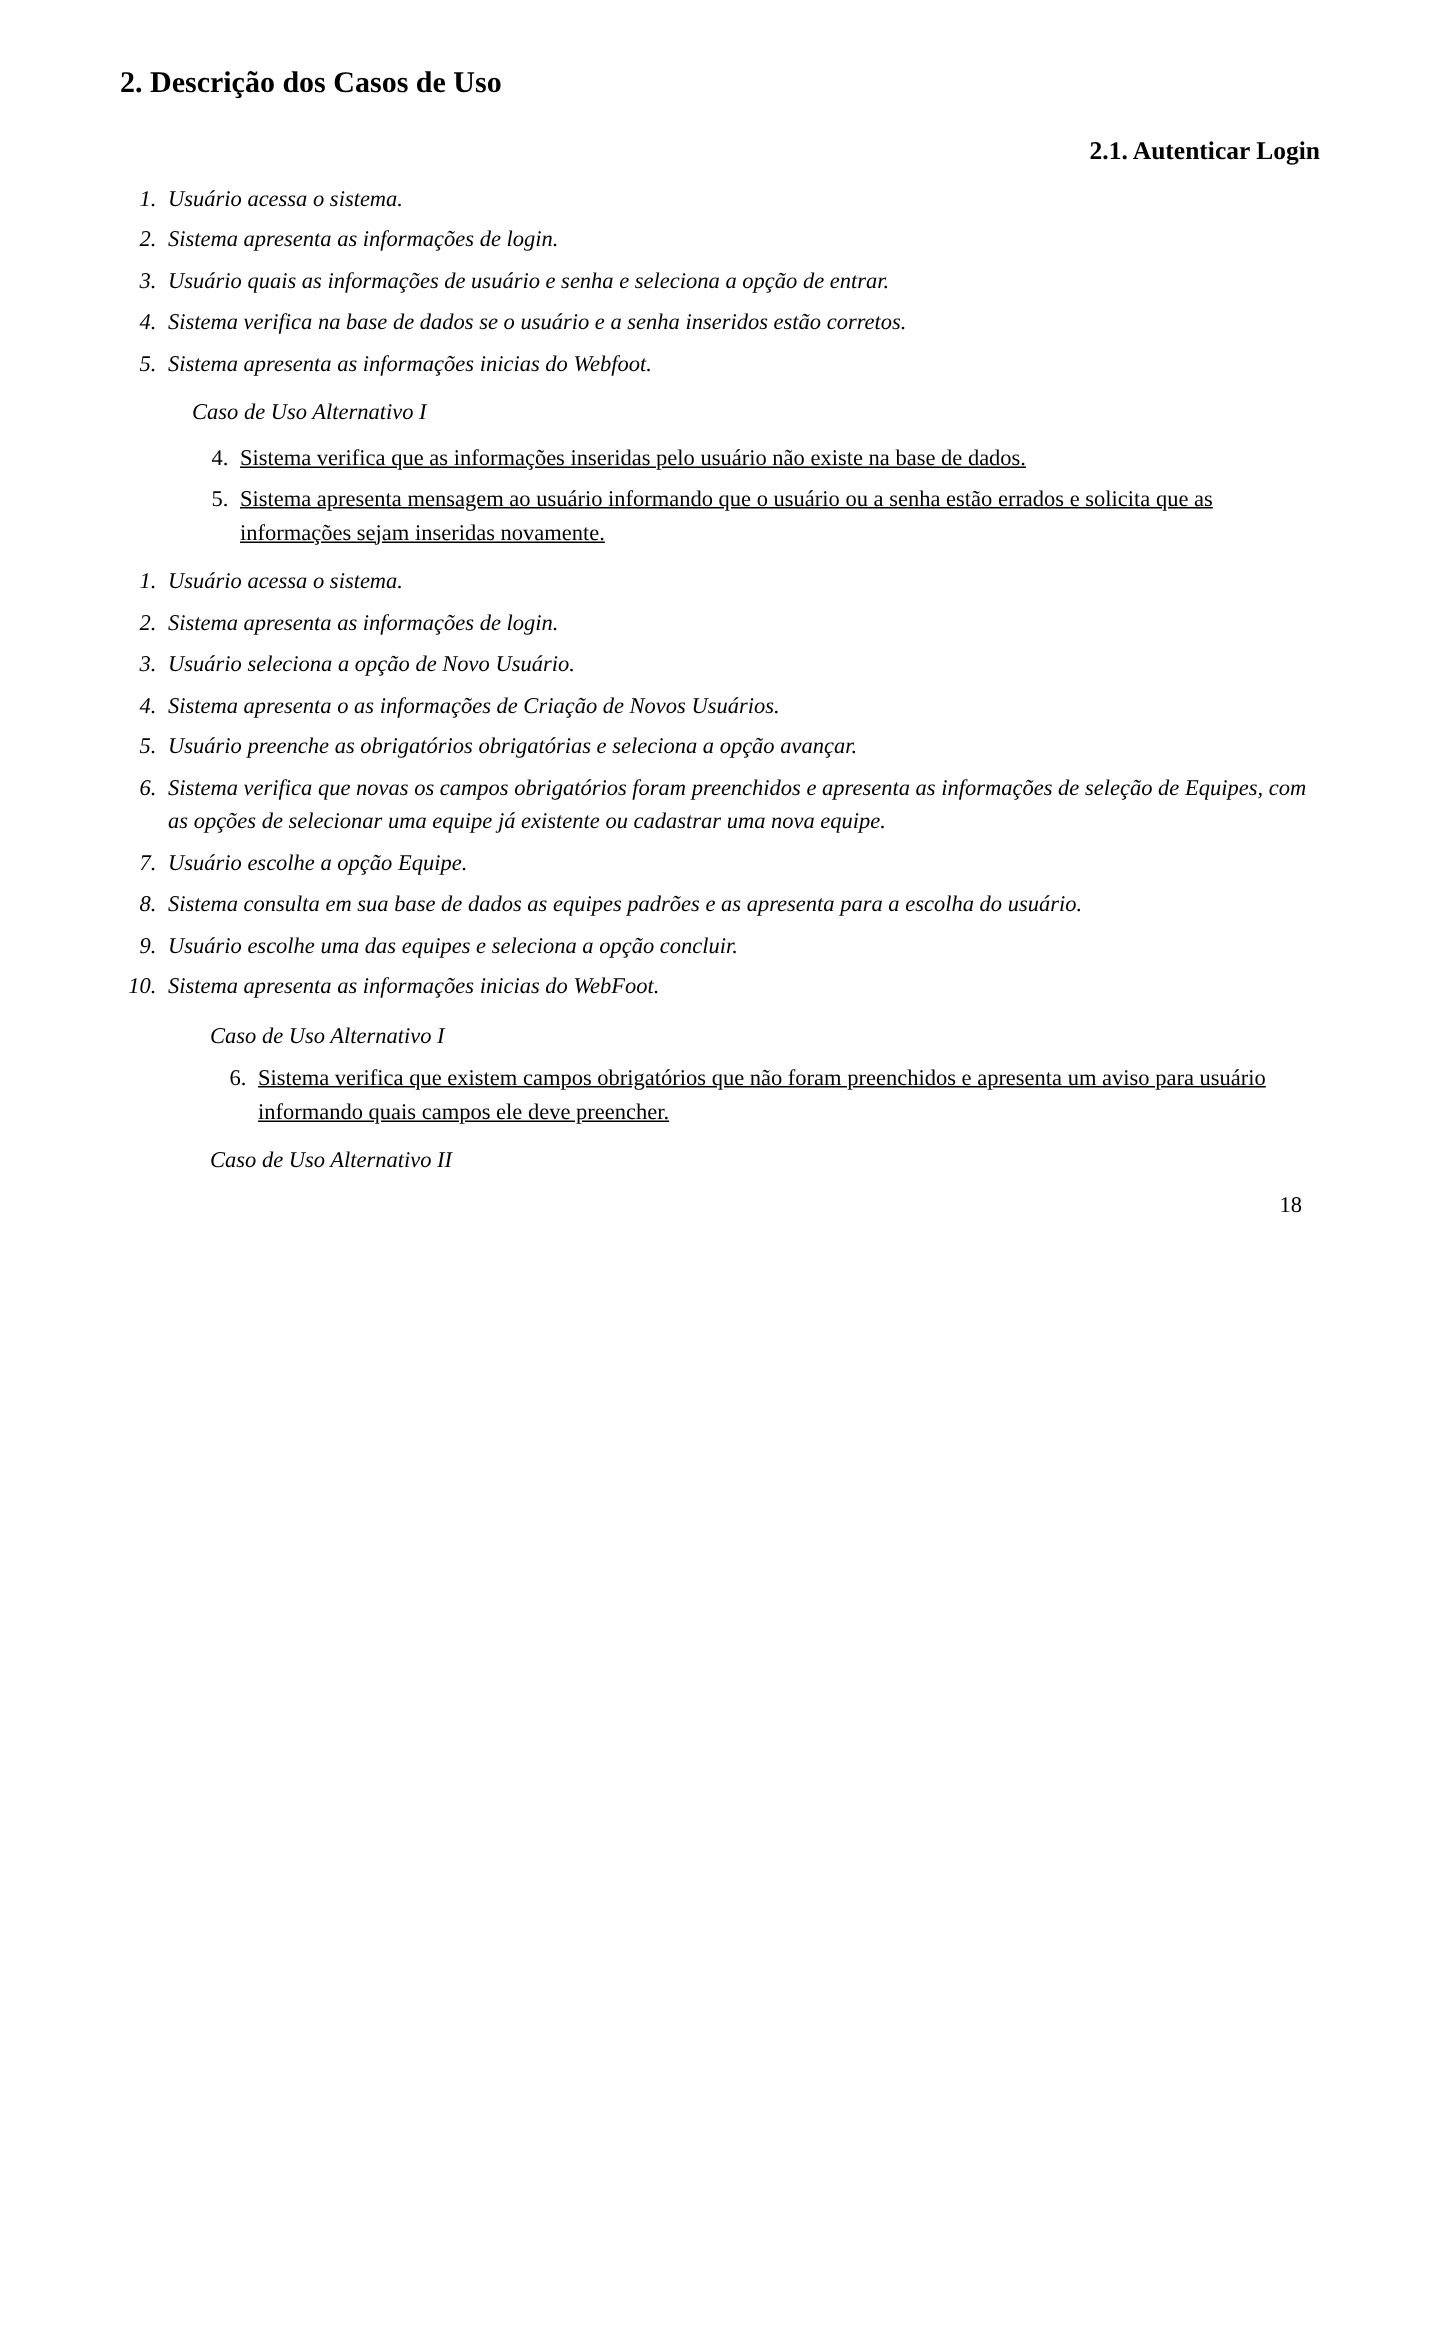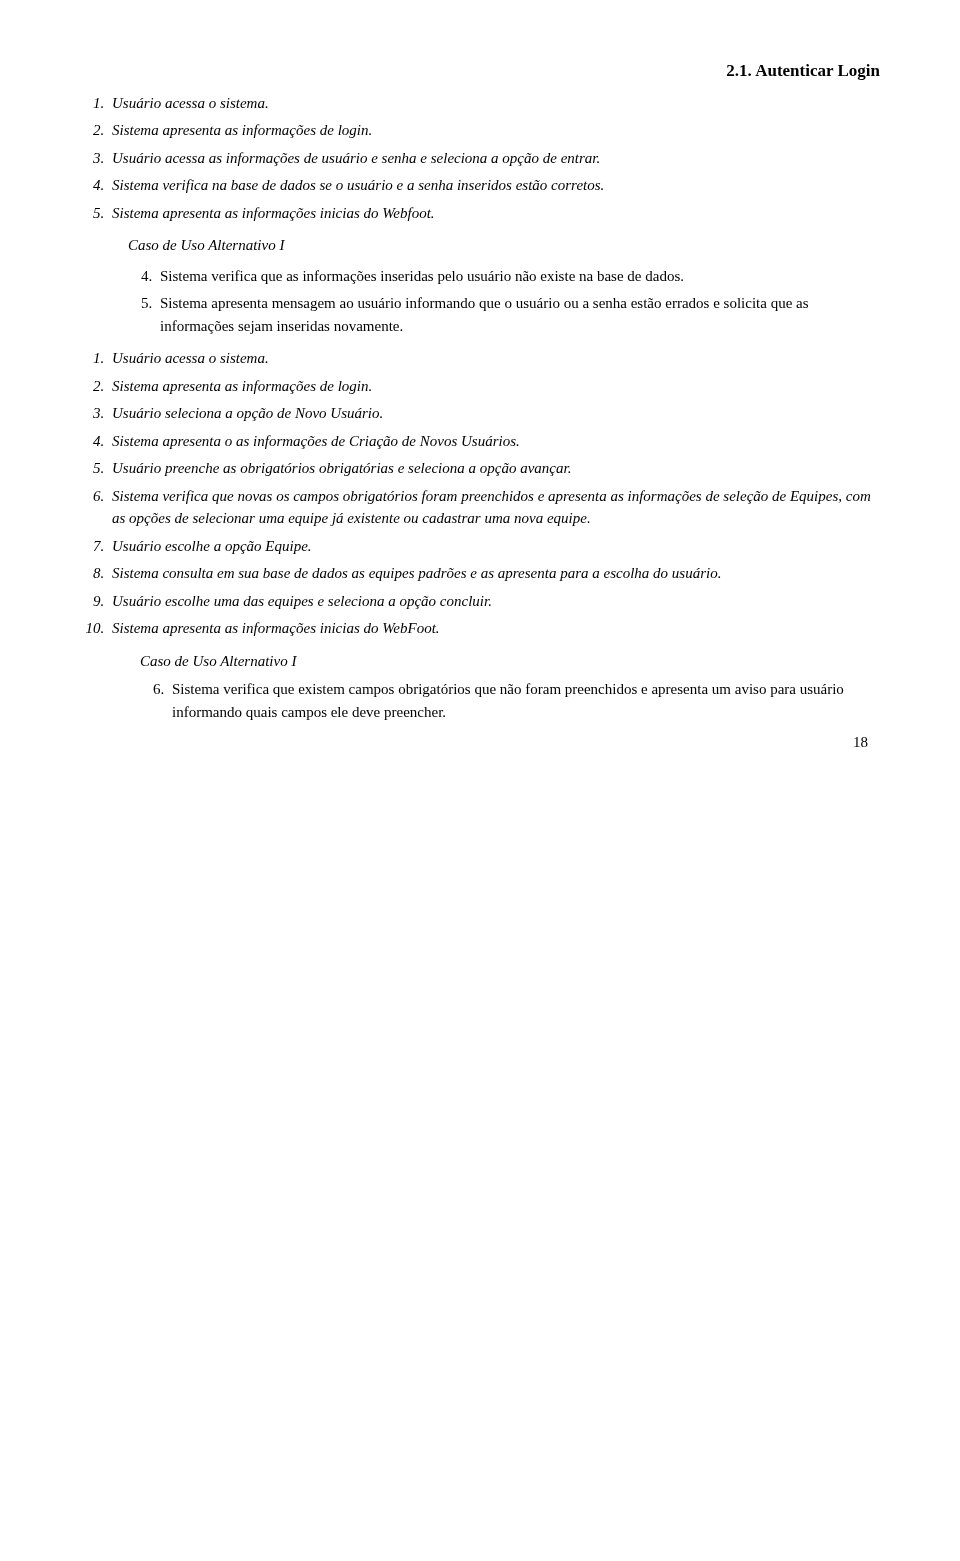--- a/index.html
+++ b/index.html
@@ -76,20 +76,21 @@
     }
 
     ol.sub-list {
       margin-left: 28px;
       margin-bottom: 8px;
     }
 
     ol.sub-list > li {
       margin-bottom: 5px;
       padding-left: 4px;
+      text-decoration: underline;
     }
 
     .page-number {
       position: absolute;
       bottom: -30px;
       right: 12px;
       font-size: 15px;
     }
 
     .alt-case-block {
@@ -102,27 +103,28 @@
       font-style: italic;
       margin-bottom: 6px;
       margin-top: 10px;
     }
   </style>
 </head>
 <body>
 
 <div class="page-container">
 
+  <h1 class="section-title">2. Descrição dos Casos de Uso</h1>
 
   <h2 class="subsection-title">2.1. Autenticar Login</h2>
 
   <ol class="main-list">
     <li>Usuário acessa o sistema.</li>
     <li>Sistema apresenta as informações de login.</li>
-    <li>Usuário acessa as informações de usuário e senha e seleciona a opção de entrar.</li>
+    <li>Usuário quais as informações de usuário e senha e seleciona a opção de entrar.</li>
     <li>Sistema verifica na base de dados se o usuário e a senha inseridos estão corretos.</li>
     <li>Sistema apresenta as informações inicias do Webfoot.</li>
   </ol>
 
   <div class="indented-section">
     <div class="case-title">Caso de Uso Alternativo I</div>
     <ol class="sub-list" start="4">
       <li>Sistema verifica que as informações inseridas pelo usuário não existe na base de dados.</li>
       <li>Sistema apresenta mensagem ao usuário informando que o usuário ou a senha estão errados e solicita que as informações sejam inseridas novamente.</li>
     </ol>
@@ -143,17 +145,18 @@
   </ol>
 
   <div class="alt-case-block">
     <div class="case-label">Caso de Uso Alternativo I</div>
     <ol class="sub-list" start="6">
       <li>Sistema verifica que existem campos obrigatórios que não foram preenchidos e apresenta um aviso para usuário informando quais campos ele deve preencher.</li>
     </ol>
   </div>
 
   <div class="alt-case-block">
+    <div class="case-label">Caso de Uso Alternativo II</div>
   </div>
 
   <div class="page-number">18</div>
 
 </div>
 
 </body></html>

